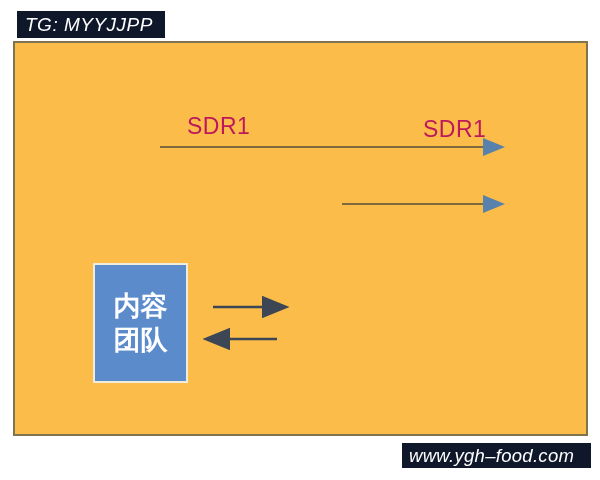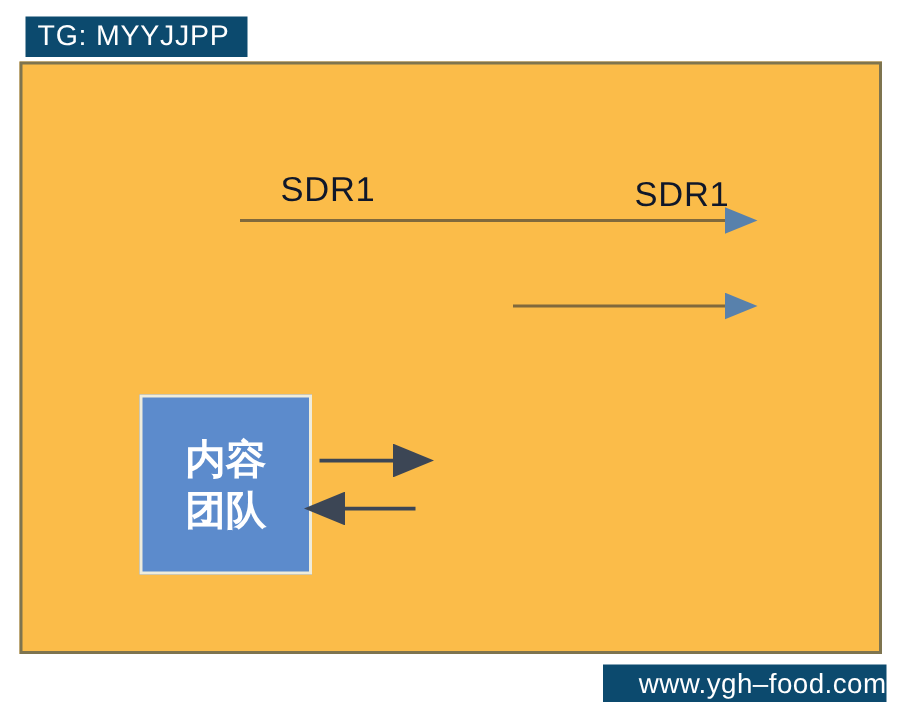--- a/index.html
+++ b/index.html
@@ -2,39 +2,40 @@
 <html><head>
 <meta charset="utf-8">
 <style>
   html,body{margin:0;padding:0;}
   body{
     width:600px;height:480px;position:relative;overflow:hidden;
     background:#ffffff;
     font-family:"Liberation Sans", sans-serif;
   }
   .badge{
-    position:absolute;background:#0c4a6e;color:#ffffff;
+    position:absolute;background:#0f172a;color:#ffffff;
     display:flex;align-items:center;
     font-family:"Liberation Sans", sans-serif;
+    font-style:italic;
   }
   .badge-tl{left:17px;top:11px;height:27px;padding:0 12px 0 8px;font-size:19px;letter-spacing:.5px;}
-  .badge-br{left:402px;top:443px;width:182px;height:25px;padding-left:7px;font-size:18.5px;letter-spacing:.3px;justify-content:flex-end;}
+  .badge-br{left:402px;top:443px;width:182px;height:25px;padding-left:7px;font-size:18.5px;letter-spacing:.3px;}
   .canvas{
     position:absolute;left:13px;top:41px;width:571px;height:391px;
     background:#fbbc49;border:2px solid #7e744f;
   }
   .bluebox{
     position:absolute;background:#5c8bcc;border:2px solid #efecdb;
     box-sizing:border-box;color:#ffffff;font-weight:bold;
     display:flex;align-items:center;justify-content:center;text-align:center;
   }
   .community{left:268px;top:43px;width:115px;height:297px;font-size:30px;letter-spacing:1px;}
-  .team{left:78px;top:220px;width:115px;height:120px;font-size:27px;line-height:34px;white-space:pre-line;}
+  .team{left:78px;top:220px;width:95px;height:120px;font-size:27px;line-height:34px;white-space:pre-line;}
   .flowlabel{
-    position:absolute;color:#0f172a;font-size:23px;font-weight:500;letter-spacing:.5px;
+    position:absolute;color:#be185d;font-size:23px;font-weight:500;letter-spacing:.5px;
   }
   .lbl-sdr1-left{left:172px;top:70px;}
   .lbl-sdr1-right{left:408px;top:73px;}
   .lbl-sdr2{left:416px;top:174px;}
   svg.arrows{position:absolute;left:0;top:0;width:571px;height:391px;pointer-events:none;}
 </style>
 </head>
 <body>
 
 <div class="badge badge-tl">

